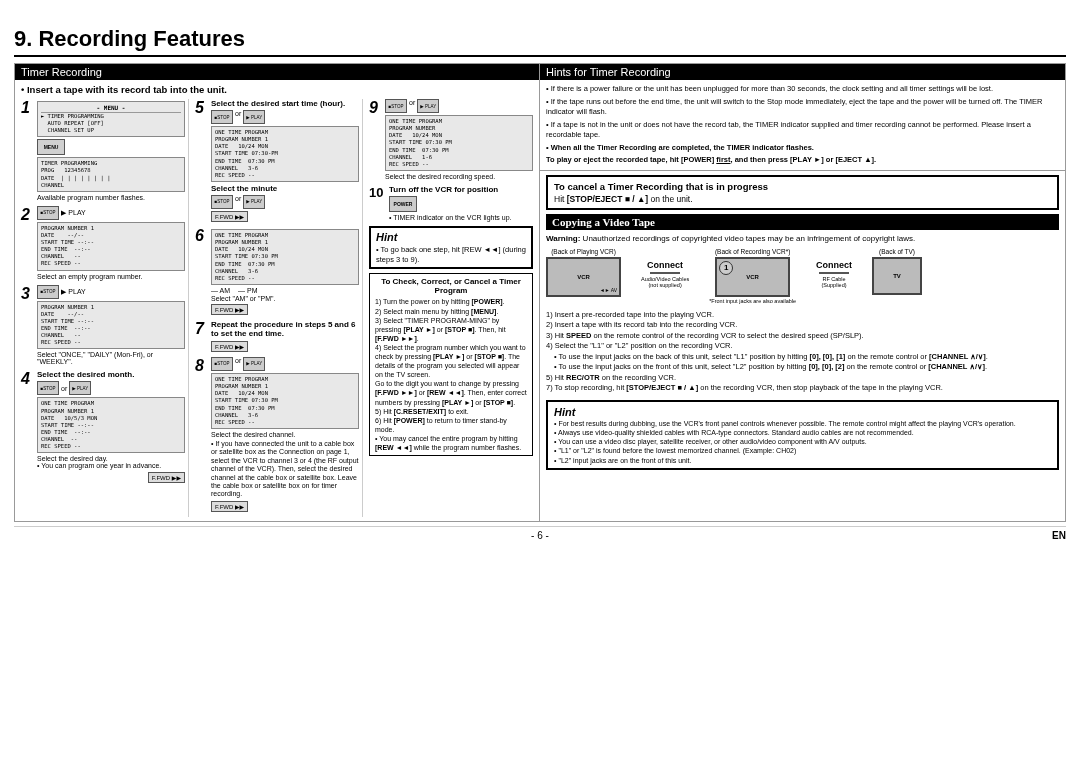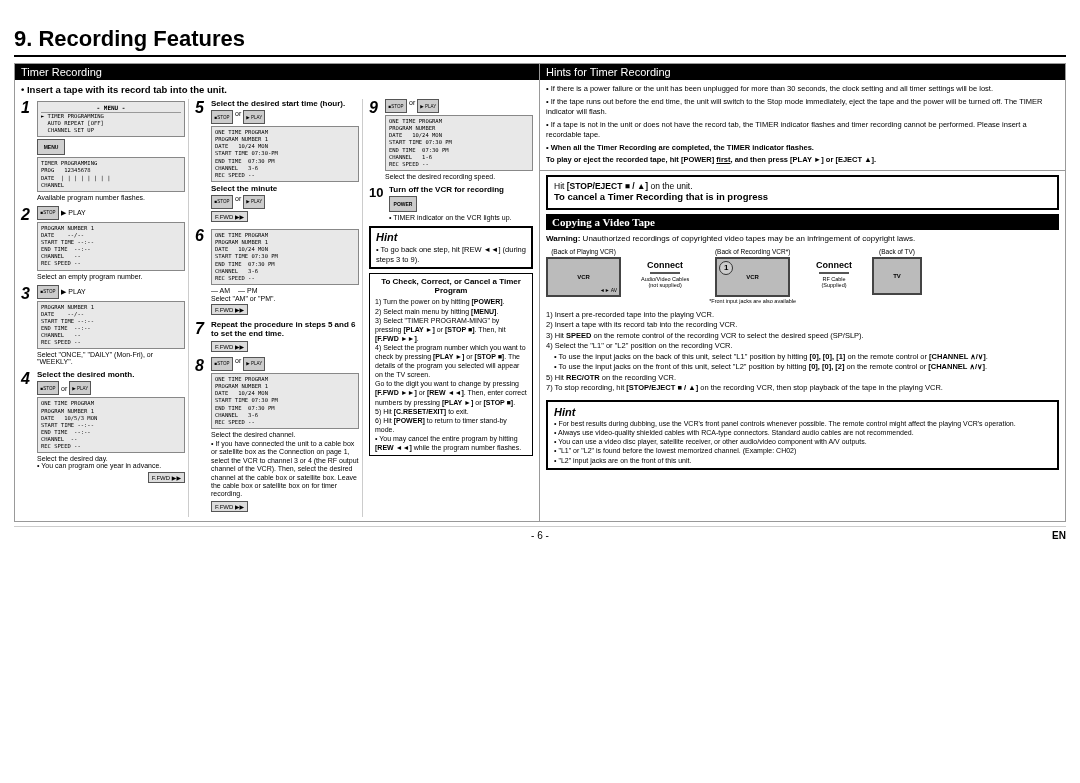--- a/index.html
+++ b/index.html
@@ -370,21 +370,21 @@
                   <div>CHANNEL &nbsp;&nbsp;1-6</div>
                   <div>REC SPEED --</div>
                 </div>
                 <div style="font-size:7px; margin-top:2px;">Select the desired recording speed.</div>
               </div>
             </div>
 
             <div class="step-row">
               <div style="font-size:13px; font-weight:bold; min-width:16px;">10</div>
               <div style="flex:1;">
-                <div style="font-weight:bold; font-size:8px;">Turn off the VCR for recording</div>
+                <div style="font-weight:bold; font-size:8px;">Turn off the VCR for position</div>
                 <div style="display:flex; gap:2px; margin:2px 0; align-items:center;">
                   <div style="width:28px; height:16px; border:1px solid #555; background:#ccc; font-size:5px; display:flex; align-items:center; justify-content:center; font-weight:bold;">POWER</div>
                 </div>
                 <div style="font-size:7px;">• TIMER indicator on the VCR lights up.</div>
               </div>
             </div>
 
             <div class="hint-box">
               <div class="hint-title">Hint</div>
               <div class="hint-text">• To go back one step, hit [REW ◄◄] (during steps 3 to 9).</div>
@@ -409,30 +409,30 @@
       </div>
     </div>
 
     <div class="right-col">
       <div class="section-header">Hints for Timer Recording</div>
 
       <div class="hints-section">
         <div style="font-size:7.5px; line-height:1.4;">
           <p>• If there is a power failure or the unit has been unplugged for more than 30 seconds, the clock setting and all timer settings will be lost.</p>
           <p style="margin-top:2px;">• If the tape runs out before the end time, the unit will switch to the Stop mode immediately, eject the tape and the power will be turned off. The TIMER indicator will flash.</p>
-          <p style="margin-top:2px;">• If a tape is not in the unit or does not have the record tab, the TIMER indicator flashes and timer recording cannot be performed. Please insert a recordable tape.</p>
+          <p style="margin-top:2px;">• If a tape is not in the unit or does not have the record tab, the TIMER indicator supplied and timer recording cannot be performed. Please insert a recordable tape.</p>
           <p style="margin-top:2px;"><strong>• When all the Timer Recording are completed, the TIMER indicator flashes.</strong></p>
           <p style="margin-top:2px;"><strong>To play or eject the recorded tape, hit [POWER] <u>first</u>, and then press [PLAY ►] or [EJECT ▲].</strong></p>
         </div>
       </div>
 
       <div style="margin:4px 6px;">
         <div style="border:2px solid #000; padding:4px 6px;">
+          <div style="font-weight:bold; font-size:9.5px; margin-bottom:2px;">To cancel a Timer Recording that is in progress</div>
           <div style="font-size:8.5px;">Hit <strong>[STOP/EJECT ■ / ▲]</strong> on the unit.</div>
-          <div style="font-weight:bold; font-size:9.5px; margin-bottom:2px;">To cancel a Timer Recording that is in progress</div>
         </div>
       </div>
 
       <div style="margin:0 6px 2px 6px;">
         <div class="copy-header">Copying a Video Tape</div>
 
         <div style="font-size:8px; line-height:1.3; margin-bottom:4px;">
           <strong>Warning:</strong> Unauthorized recordings of copyrighted video tapes may be an infringement of copyright laws.
         </div>
 

